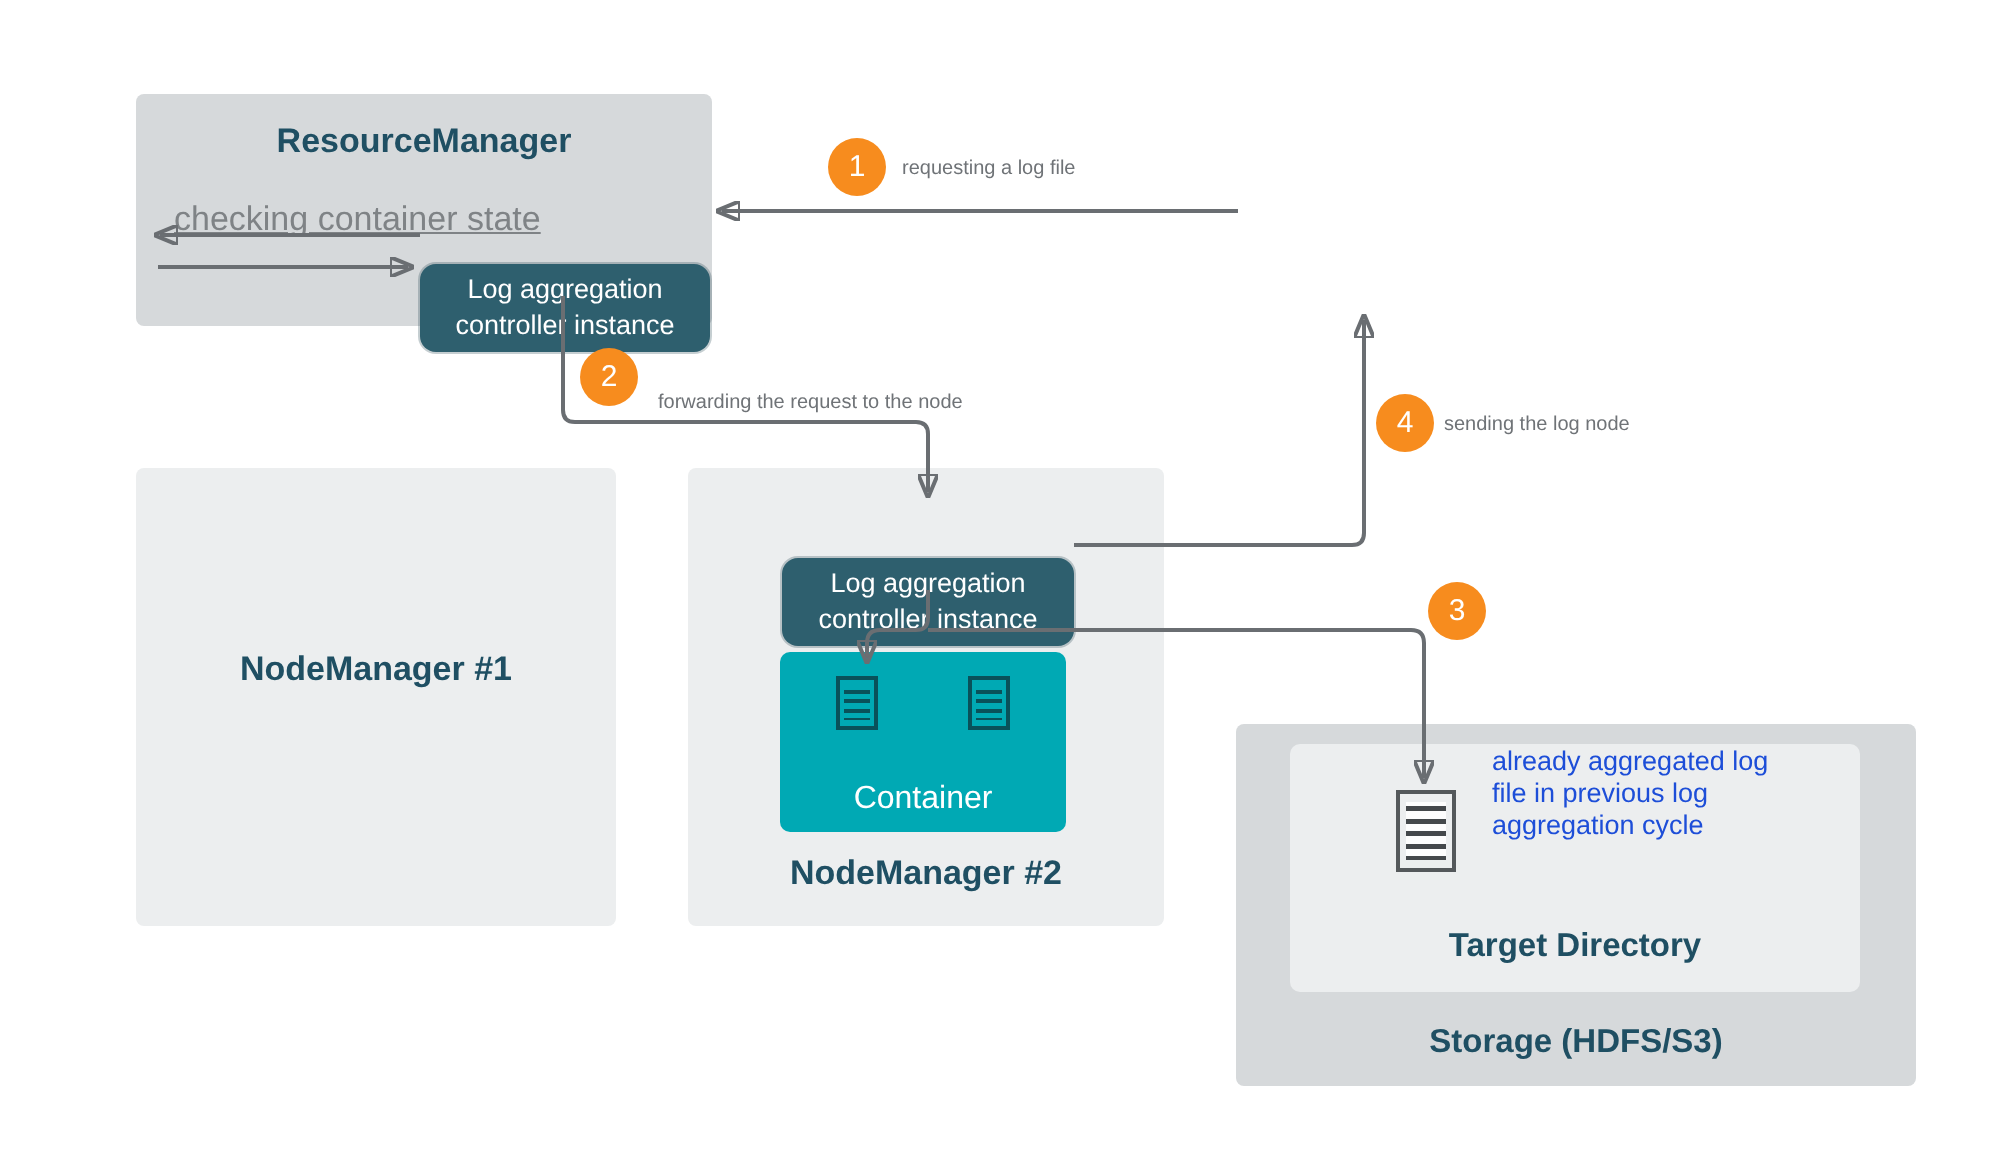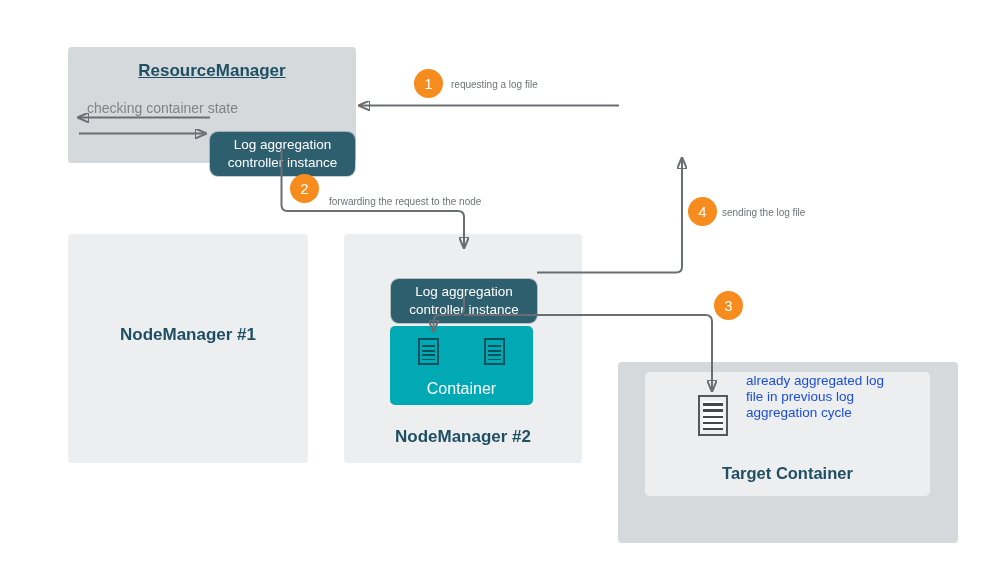--- a/index.html
+++ b/index.html
@@ -11,21 +11,21 @@
   .panel{position:absolute;border-radius:4px;}
   .panel.mid-gray{background:#d6d9db;}
   .panel.light-gray{background:#eceeef;}
   .rm-panel{left:68px;top:47px;width:288px;height:116px;}
   .nm1-panel{left:68px;top:234px;width:240px;height:229px;display:flex;align-items:center;justify-content:center;padding-bottom:27px;box-sizing:border-box;}
   .nm2-panel{left:344px;top:234px;width:238px;height:229px;}
   .storage-panel{left:618px;top:362px;width:340px;height:181px;}
   .target-dir-panel{left:645px;top:372px;width:285px;height:124px;border-radius:5px;}
   
   .heading{position:absolute;font-weight:bold;color:#1f4f63;}
-  .rm-title{left:68px;top:61px;width:288px;text-align:center;font-size:17px;text-decoration:underline;}
+  .rm-title{left:68px;top:61px;width:288px;text-align:center;font-size:17px;}
   .nm1-title{font-weight:bold;color:#1f4f63;font-size:17px;}
   .nm2-title{left:344px;top:427px;width:238px;text-align:center;font-size:17px;}
   .td-title{left:645px;top:464px;width:285px;text-align:center;font-size:16.5px;}
   .storage-title{left:618px;top:512px;width:340px;text-align:center;font-size:16.5px;}
   
   .dark-node{
     position:absolute;background:#2e5f6e;color:#ffffff;border-radius:8px;
     display:flex;align-items:center;justify-content:center;text-align:center;
     font-size:13.5px;line-height:1.32;white-space:pre-line;
     box-shadow:0 0 0 1px rgba(24,60,72,0.25);
@@ -33,38 +33,38 @@
   }
   .rm-ctrl{left:210px;top:104px;width:145px;height:44px;}
   .nm2-ctrl{left:391px;top:251px;width:146px;height:44px;}
   
   .client-node{
     position:absolute;left:619px;top:58px;width:127px;height:95px;
     background:#4c8ca3;border-radius:4px;color:#ffffff;font-size:19px;
     display:flex;align-items:center;justify-content:center;
   }
   
-  .container-node{position:absolute;left:390px;top:326px;width:143px;height:79px;background:#00a9b4;border-radius:5px;color:#ffffff;}
+  .container-node{position:absolute;left:390px;top:326px;width:143px;height:90px;background:#00a9b4;border-radius:5px;color:#ffffff;}
   .doc-row{display:flex;justify-content:center;gap:45px;margin-top:12px;}
   .teal-doc{
     display:inline-block;box-sizing:border-box;width:21px;height:27px;
     border:2px solid #09515a;padding:3px 2px;
     background-image:repeating-linear-gradient(to bottom,#09515a 0 2px,transparent 2px 4.8px);
     background-clip:content-box;
   }
   .container-label{position:absolute;bottom:7px;left:0;right:0;text-align:center;font-size:16px;}
   
   .gray-doc{
     position:absolute;left:698px;top:395px;box-sizing:border-box;width:30px;height:41px;
     border:2px solid #54585b;background-color:#fdfdfd;padding:4px 3px;
     background-image:repeating-linear-gradient(to bottom,#44484b 0 2.5px,transparent 2.5px 6.2px);
     background-clip:content-box;
   }
   
-  .state-check{position:absolute;left:87px;top:100px;font-size:14px;color:#7f8386;}
+  .state-check{position:absolute;left:87px;top:100px;font-size:17px;color:#7f8386;text-decoration:underline;}
   
   .note{position:absolute;left:746px;top:373px;width:185px;font-size:13.5px;line-height:16px;color:#1d4ed8;white-space:pre-line;}
   
   .step-badge{
     position:absolute;width:29px;height:29px;border-radius:50%;background:#f78c1e;color:#ffffff;
     font-size:15px;display:flex;align-items:center;justify-content:center;
   }
   .step-label{position:absolute;color:#6f7377;font-size:10px;line-height:17px;white-space:pre-line;}
   .s1{left:414px;top:69px;} .s1l{left:451px;top:76px;}
   .s2{left:290px;top:174px;} .s2l{left:329px;top:181px;margin-top:12px;}
@@ -101,29 +101,30 @@
     <div class="container-label">Container</div>
   </div>
   <div class="heading nm2-title">NodeManager #2</div>
 
   <div class="panel mid-gray storage-panel"></div>
   <div class="panel light-gray target-dir-panel"></div>
   <span class="gray-doc"></span>
   <div class="note">already aggregated log
 file in previous log
 aggregation cycle</div>
-  <div class="heading td-title">Target Container</div>
+  <div class="heading td-title">Target Directory</div>
+  <div class="heading storage-title">Storage (HDFS/S3)</div>
 
   <div class="step-badge s1">1</div>
   <div class="step-label s1l">requesting a log file</div>
   <div class="step-badge s2">2</div>
   <div class="step-label s2l">forwarding the request to the node</div>
   <div class="step-badge s3">3</div>
   <div class="step-badge s4">4</div>
-  <div class="step-label s4l">sending the log file</div>
+  <div class="step-label s4l">sending the log node</div>
 
   <svg class="arrows" viewBox="0 0 999 588" xmlns="http://www.w3.org/2000/svg">
     <defs>
       <marker id="arw" markerUnits="userSpaceOnUse" markerWidth="12" markerHeight="10" viewBox="0 0 12 10" refX="9" refY="5" orient="auto">
         <path d="M0 0 L12 5 L0 10 Z" fill="#6a6e72" stroke="none"></path>
       </marker>
     </defs>
     <path d="M 619 105.5 H 361" marker-end="url(#arw)"></path>
     <path d="M 210 117.5 H 80" marker-end="url(#arw)"></path>
     <path d="M 79 133.5 H 204" marker-end="url(#arw)"></path>

